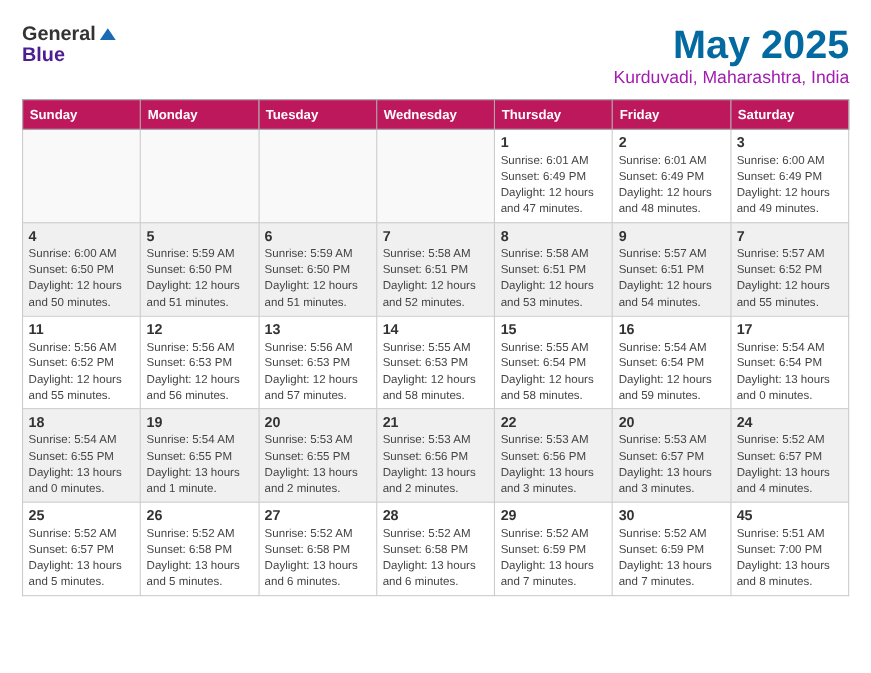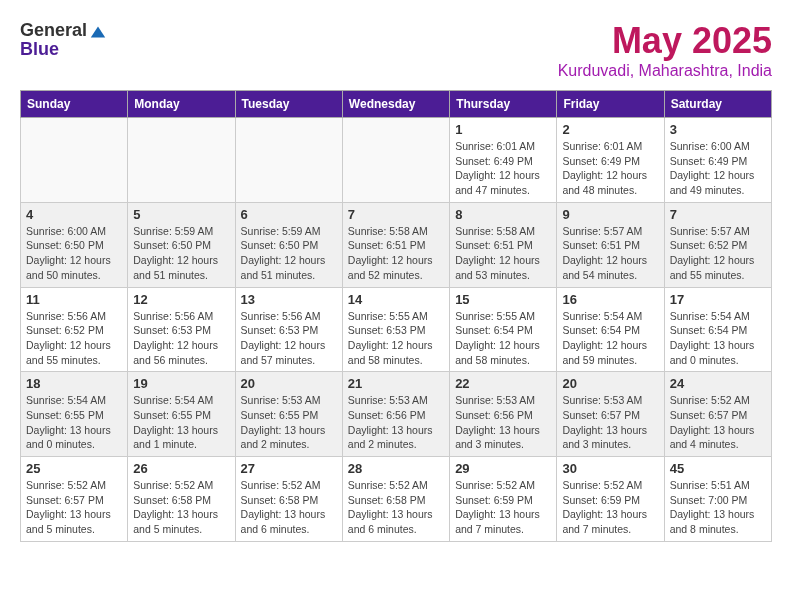--- a/index.html
+++ b/index.html
@@ -20,33 +20,33 @@
       display: flex;
       flex-direction: column;
       align-items: flex-start;
     }
     .title-area {
       text-align: right;
     }
     .month-year {
       font-size: 36px;
       font-weight: bold;
-      color: #be185d;
+      color: #0369a1;
     }
     .location {
       font-size: 16px;
       color: #a21caf;
     }
     .calendar {
       width: 100%;
       border-collapse: collapse;
       font-size: 11px;
     }
     .calendar th {
-      background-color: #4c1d95;
+      background-color: #be185d;
       color: #fff;
       text-align: left;
       padding: 6px 6px;
       font-size: 12px;
       border: 1px solid #aaa;
     }
     .calendar td {
       vertical-align: top;
       border: 1px solid #ccc;
       padding: 4px 5px;
@@ -71,21 +71,21 @@
     }
     .row-shaded td {
       background-color: #f0f0f0;
     }
   </style>
 </head>
 <body>
 
 <div class="header-area">
   <div class="logo">
-    <div style="display:flex; align-items:flex-end;">
+    <div style="display:flex; align-items:center;">
       <span style="font-size:18px; font-weight:bold; color:#333;">General</span>
       <svg width="18" height="18" viewBox="0 0 20 20" style="margin-left:2px;">
         <polygon points="2,16 10,4 18,16" fill="#1a6ab5"></polygon>
       </svg>
     </div>
     <span style="font-size:18px; font-weight:bold; color:#4c1d95; margin-top:-2px;">Blue</span>
   </div>
   <div class="title-area">
     <div class="month-year">May 2025</div>
     <div class="location">Kurduvadi, Maharashtra, India</div>

